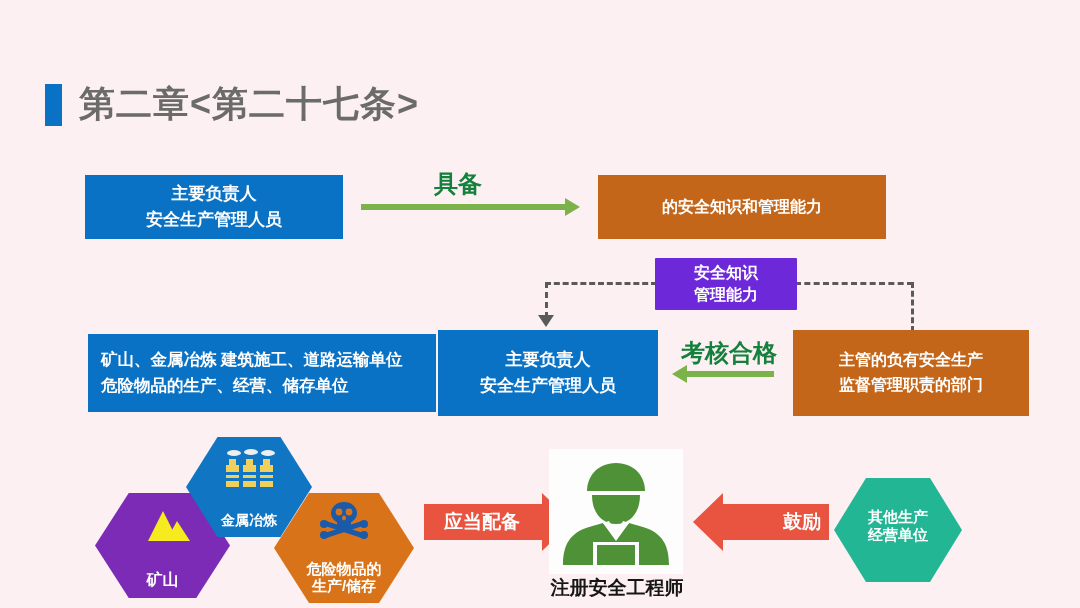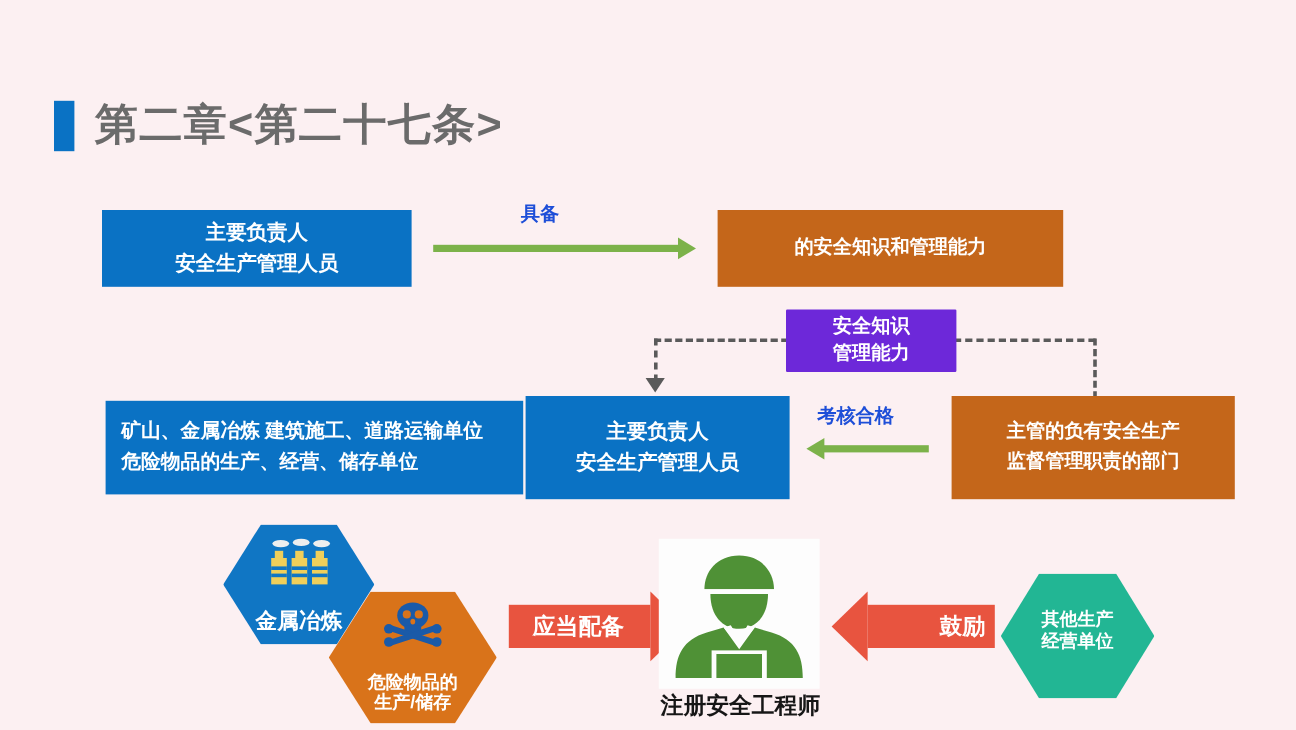--- a/index.html
+++ b/index.html
@@ -39,42 +39,42 @@
   
   .garrow{position:absolute;height:6px;background:#7cb24a;}
   .garrow:after{content:"";position:absolute;top:-6px;width:0;height:0;
        border-top:9px solid transparent;border-bottom:9px solid transparent;}
   .garrow.right:after{right:-14px;border-left:15px solid #7cb24a;}
   .garrow.left:after{left:-14px;border-right:15px solid #7cb24a;}
 
   #arrow-jubei{left:361px;top:204px;width:205px;}
   #arrow-kaohe{left:686px;top:371px;width:88px;}
 
-  .arrow-label{position:absolute;font-size:16px;font-weight:bold;color:#1d4ed8;white-space:nowrap;}
+  .arrow-label{position:absolute;font-size:24px;font-weight:bold;color:#15803d;white-space:nowrap;}
   #label-jubei{left:434px;top:168px;}
   #label-kaohe{left:681px;top:337px;}
 
   
   .dline{position:absolute;}
   .dh{border-top:3px dashed #5a5a5a;}
   .dv{border-left:3px dashed #5a5a5a;}
   #dash-h-left{left:545px;top:282px;width:112px;}
   #dash-h-right{left:795px;top:282px;width:118px;}
   #dash-v-right{left:911px;top:282px;height:50px;}
   #dash-v-left{left:545px;top:282px;height:36px;}
   #dash-arrow-down{position:absolute;left:538px;top:315px;width:0;height:0;
        border-left:8px solid transparent;border-right:8px solid transparent;border-top:12px solid #5a5a5a;}
 
   
   .hex{position:absolute;clip-path:polygon(25% 0%,75% 0%,100% 50%,75% 100%,25% 100%,0% 50%);
        display:flex;flex-direction:column;align-items:center;justify-content:flex-end;
        color:#fff;font-weight:bold;text-align:center;}
   .hex .hlabel{line-height:1.15;padding-bottom:9px;}
   #hex-mine{left:95px;top:493px;width:135px;height:105px;background:#7b2bb5;font-size:16px;}
-  #hex-metal{left:186px;top:437px;width:126px;height:100px;background:#1076c4;font-size:18px;}
+  #hex-metal{left:186px;top:437px;width:126px;height:100px;background:#1076c4;font-size:14px;}
   #hex-danger{left:274px;top:493px;width:140px;height:110px;background:#d9731a;font-size:15px;}
   #hex-other{left:834px;top:478px;width:128px;height:104px;background:#22b694;font-size:15px;
              justify-content:center;}
 
   
   .hexicon{position:absolute;left:0;right:0;display:flex;justify-content:center;}
   #icon-mountain{top:14px;}
   #icon-factory{top:10px;}
   #icon-skull{top:8px;}
 
@@ -142,20 +142,29 @@
   </div>
 
   <div class="arrow-label" id="label-kaohe">考核合格</div>
   <div class="garrow left" id="arrow-kaohe"></div>
 
   <div class="box orange" id="box-dept">
     <div class="ln">主管的负有安全生产</div>
     <div class="ln">监督管理职责的部门</div>
   </div>
 
+  <div class="hex" id="hex-mine">
+    <div class="hexicon" id="icon-mountain">
+      <svg width="62" height="42" viewBox="0 0 62 42">
+          <polygon points="31,4 46,34 16,34" fill="#f5eb1e"></polygon>
+          <polygon points="45,14 58,34 34,34" fill="#f5eb1e"></polygon>
+        </svg>
+    </div>
+    <div class="hlabel">矿山</div>
+  </div>
 
   <div class="hex" id="hex-metal">
     <div class="hexicon" id="icon-factory">
       <svg width="62" height="46" viewBox="0 0 62 46">
         <g fill="#f0cf5a">
           <rect x="8" y="18" width="13" height="22"></rect>
             <rect x="25" y="18" width="13" height="22"></rect>
             <rect x="42" y="18" width="13" height="22"></rect>
           <rect x="11" y="12" width="7" height="7"></rect>
             <rect x="28" y="12" width="7" height="7"></rect>

